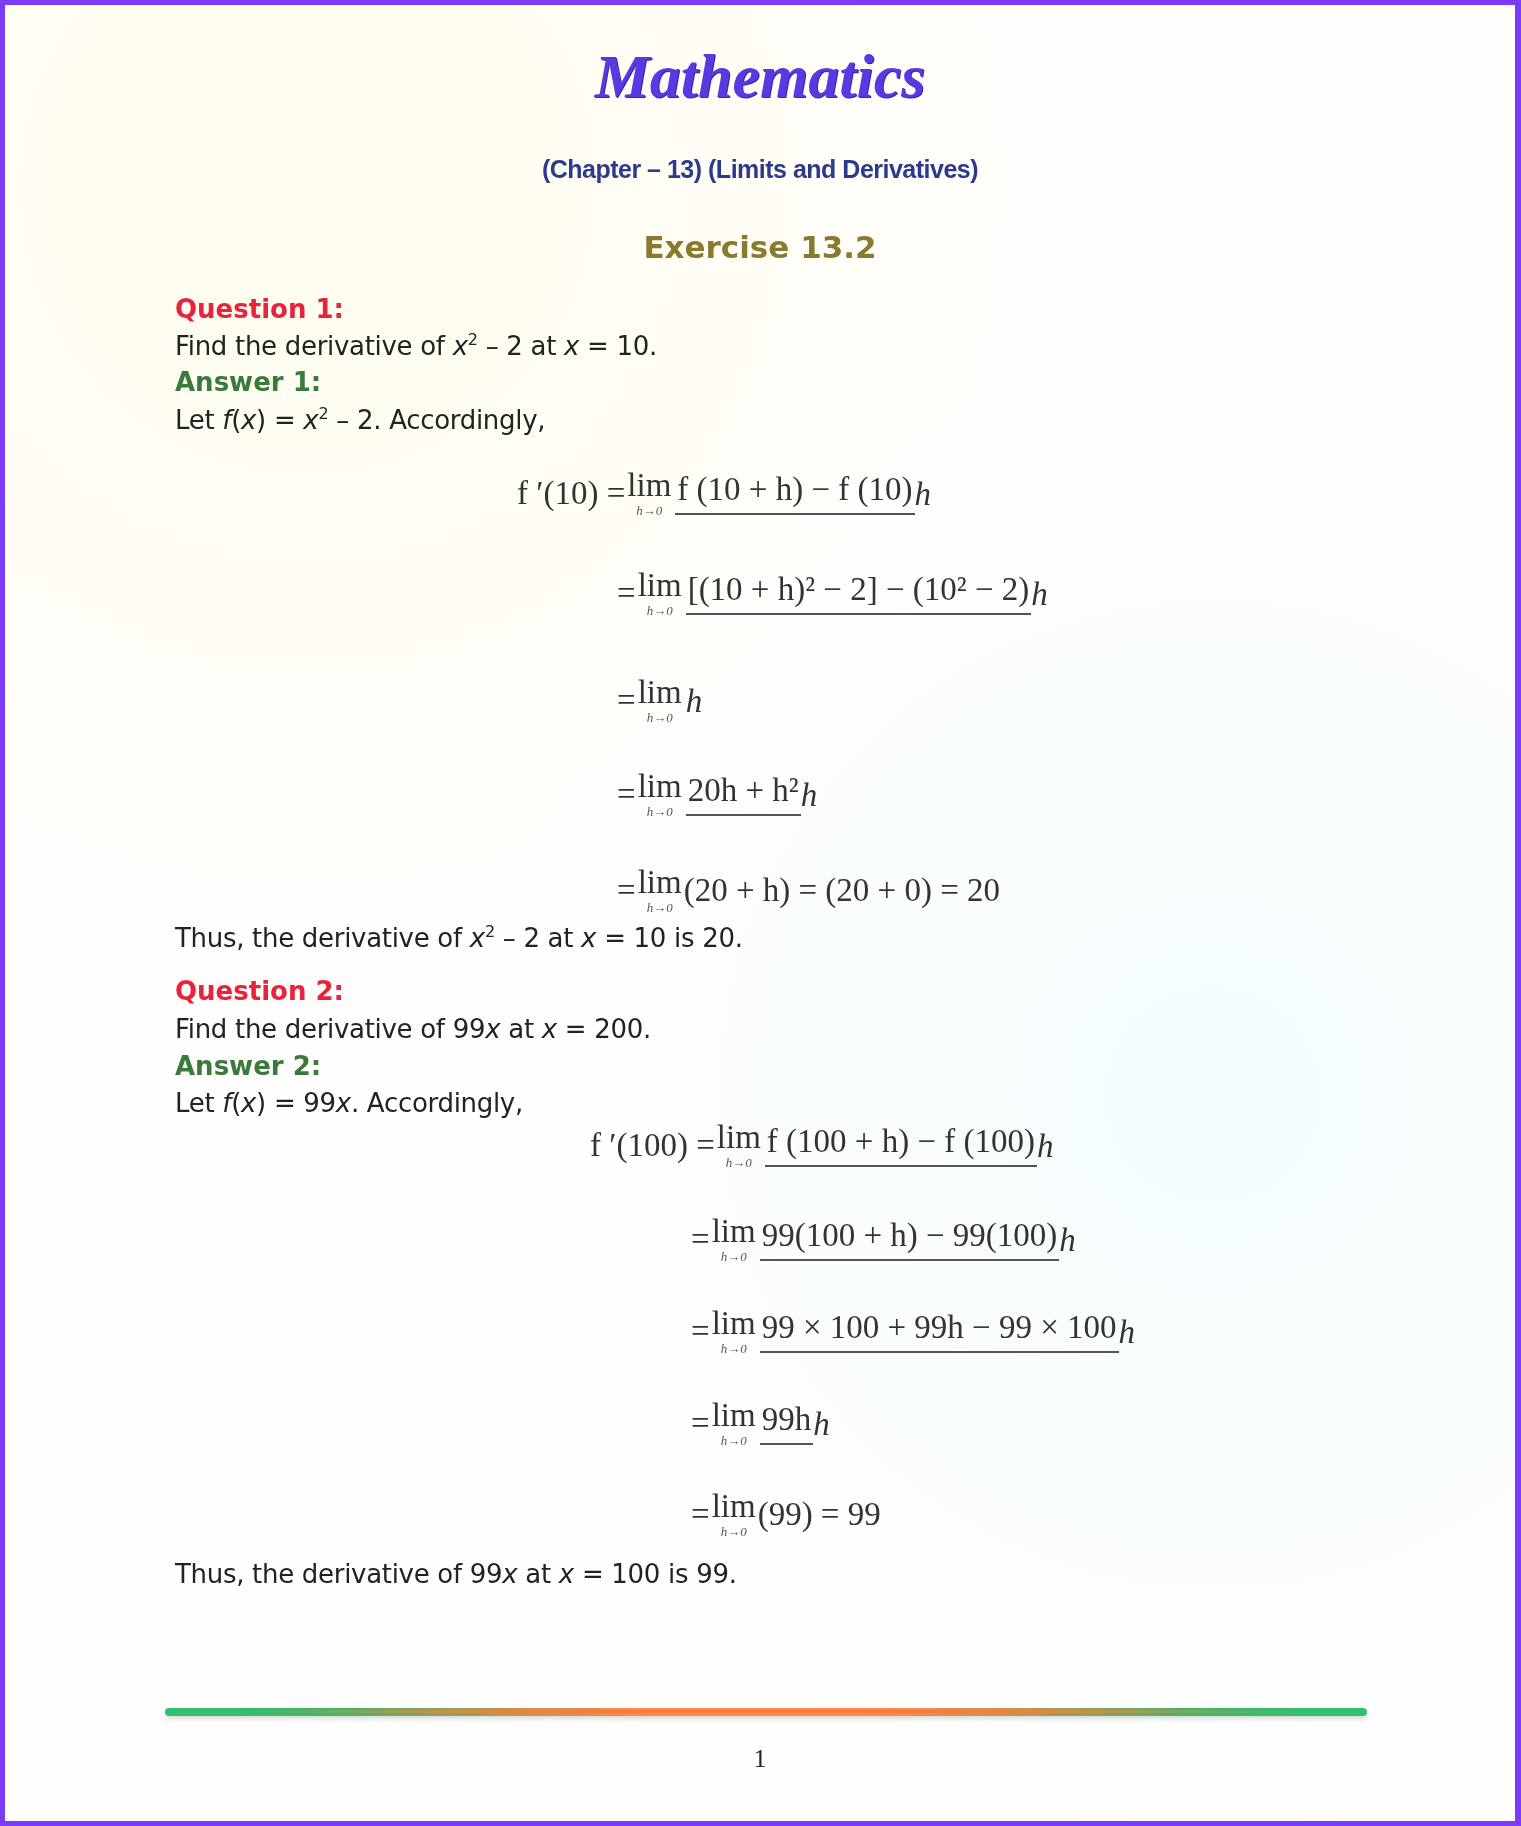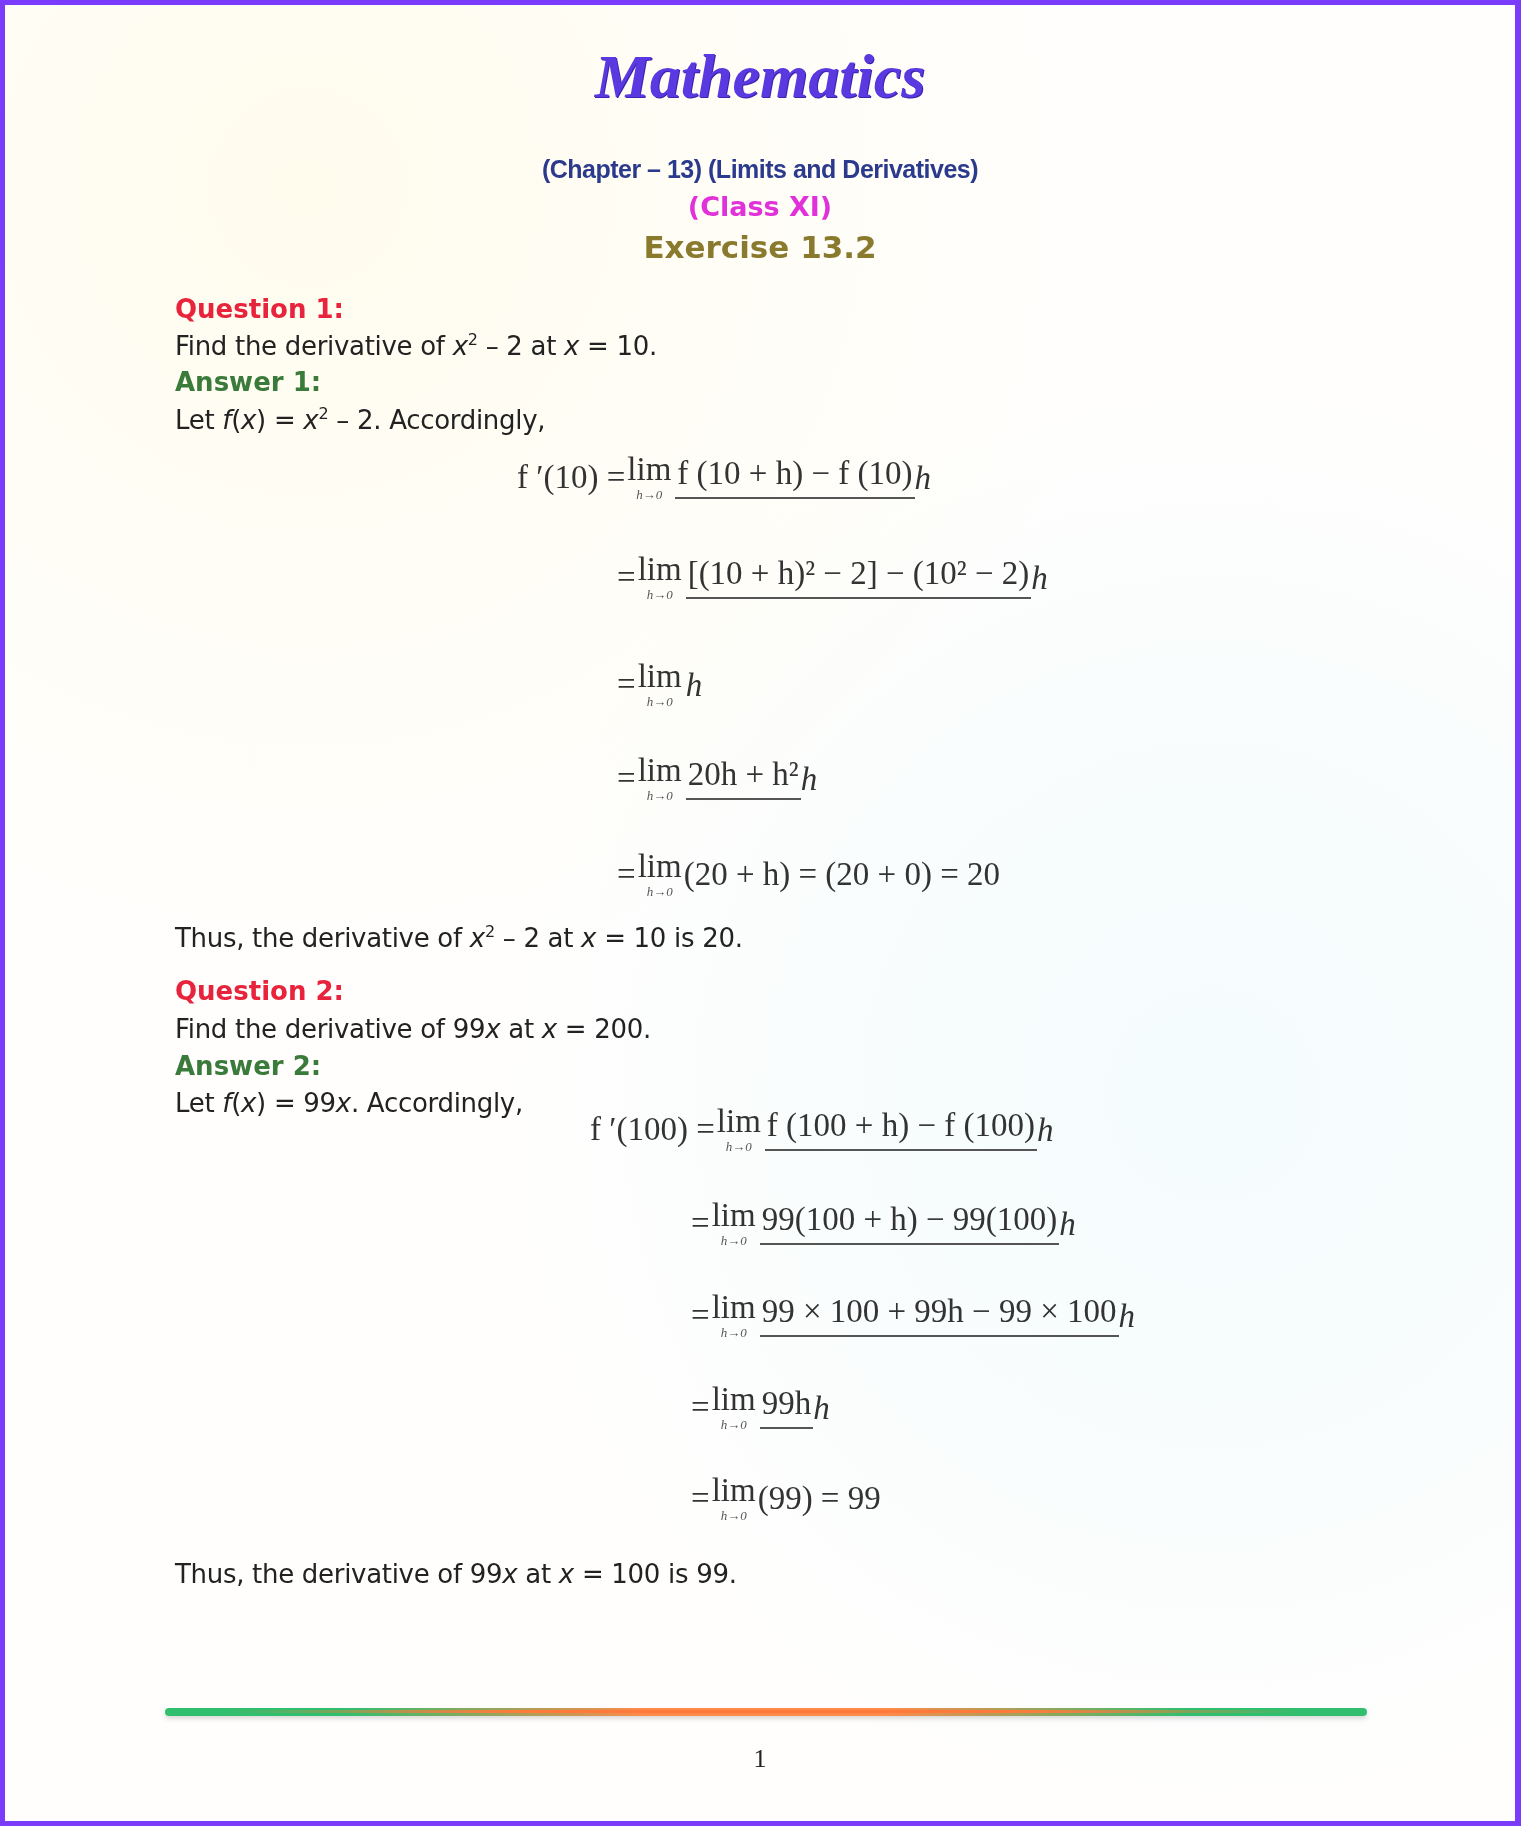--- a/index.html
+++ b/index.html
@@ -21,21 +21,21 @@
   .chapter { top:150px; font-family:"Liberation Sans", sans-serif; font-weight:bold; font-size:25px; color:#2b3a8c; letter-spacing:-0.5px; }
   .classline { top:186px; font-family:"DejaVu Sans", sans-serif; font-weight:bold; font-size:27px; color:#e032d8; }
   .exercise { top:224px; font-family:"DejaVu Sans", sans-serif; font-weight:bold; font-size:31px; color:#8a7a2e; }
   .q-label { font-family:"DejaVu Sans", sans-serif; font-weight:bold; font-size:26px; color:#e8243c; }
   .a-label { font-family:"DejaVu Sans", sans-serif; font-weight:bold; font-size:26px; color:#3a7a3a; }
   .body-text { font-family:"DejaVu Sans", sans-serif; font-size:26px; color:#222; letter-spacing:-0.3px; }
   .body-text i { font-style:italic; }
   .left { left:129px;margin-left:41px; }
   .math { font-family:"Liberation Serif", serif; font-size:33px; color:#333; white-space:nowrap; }
   .math i { font-style:italic; }
-  .row { position:absolute; display:flex; align-items:center; }
+  .row { position:absolute; display:flex; align-items:center;margin-top:16px; }
   .lim { display:inline-flex; flex-direction:column; align-items:center; line-height:1; margin:0 2px; }
   .lim .sub { font-size:13px; font-style:italic; color:#555; margin-top:2px; }
   .frac { display:inline-flex; flex-direction:row; align-items:center; line-height:1.15; margin-left:2px; }
   .frac .num { padding:0 2px 4px 2px; border-bottom:2px solid #555; }
   .frac .den { padding-top:4px; }
   sup.s { font-size:16px; vertical-align:super; }
   .divider {
     position:absolute; left:160px; top:1703px; width:1202px; height:8px;
     background: linear-gradient(to right, #2fbf6e 0%, #2fbf6e 15%, #ff8a4a 40%, #ff8a4a 60%, #2fbf6e 85%, #2fbf6e 100%);
     border-radius:4px;
@@ -47,21 +47,20 @@
   }
   .pagenum { top:1739px; font-family:"Liberation Serif", serif; font-size:26px; color:#222; }
 </style>
 </head>
 <body>
 
 <div class="page">
 
   <div class="abs center title">Mathematics</div>
   <div class="abs center chapter">(Chapter – 13) (Limits and Derivatives)</div>
-  <div class="abs center classline">(Class XI)</div>
   <div class="abs center exercise">Exercise 13.2</div>
 
   <div class="abs left q-label" style="top:289px;">Question 1:</div>
   <div class="abs left body-text" style="top:325px;">
     <span>Find the derivative of </span><i>x</i><sup class="s">2</sup><span> – 2 at </span><i>x</i><span> = 10.</span>
   </div>
   <div class="abs left a-label" style="top:362px;">Answer 1:</div>
   <div class="abs left body-text" style="top:399px;">
     <span>Let </span><i>f</i><span>(</span><i>x</i><span>) = </span><i>x</i><sup class="s">2</sup><span> – 2. Accordingly,</span>
   </div>

